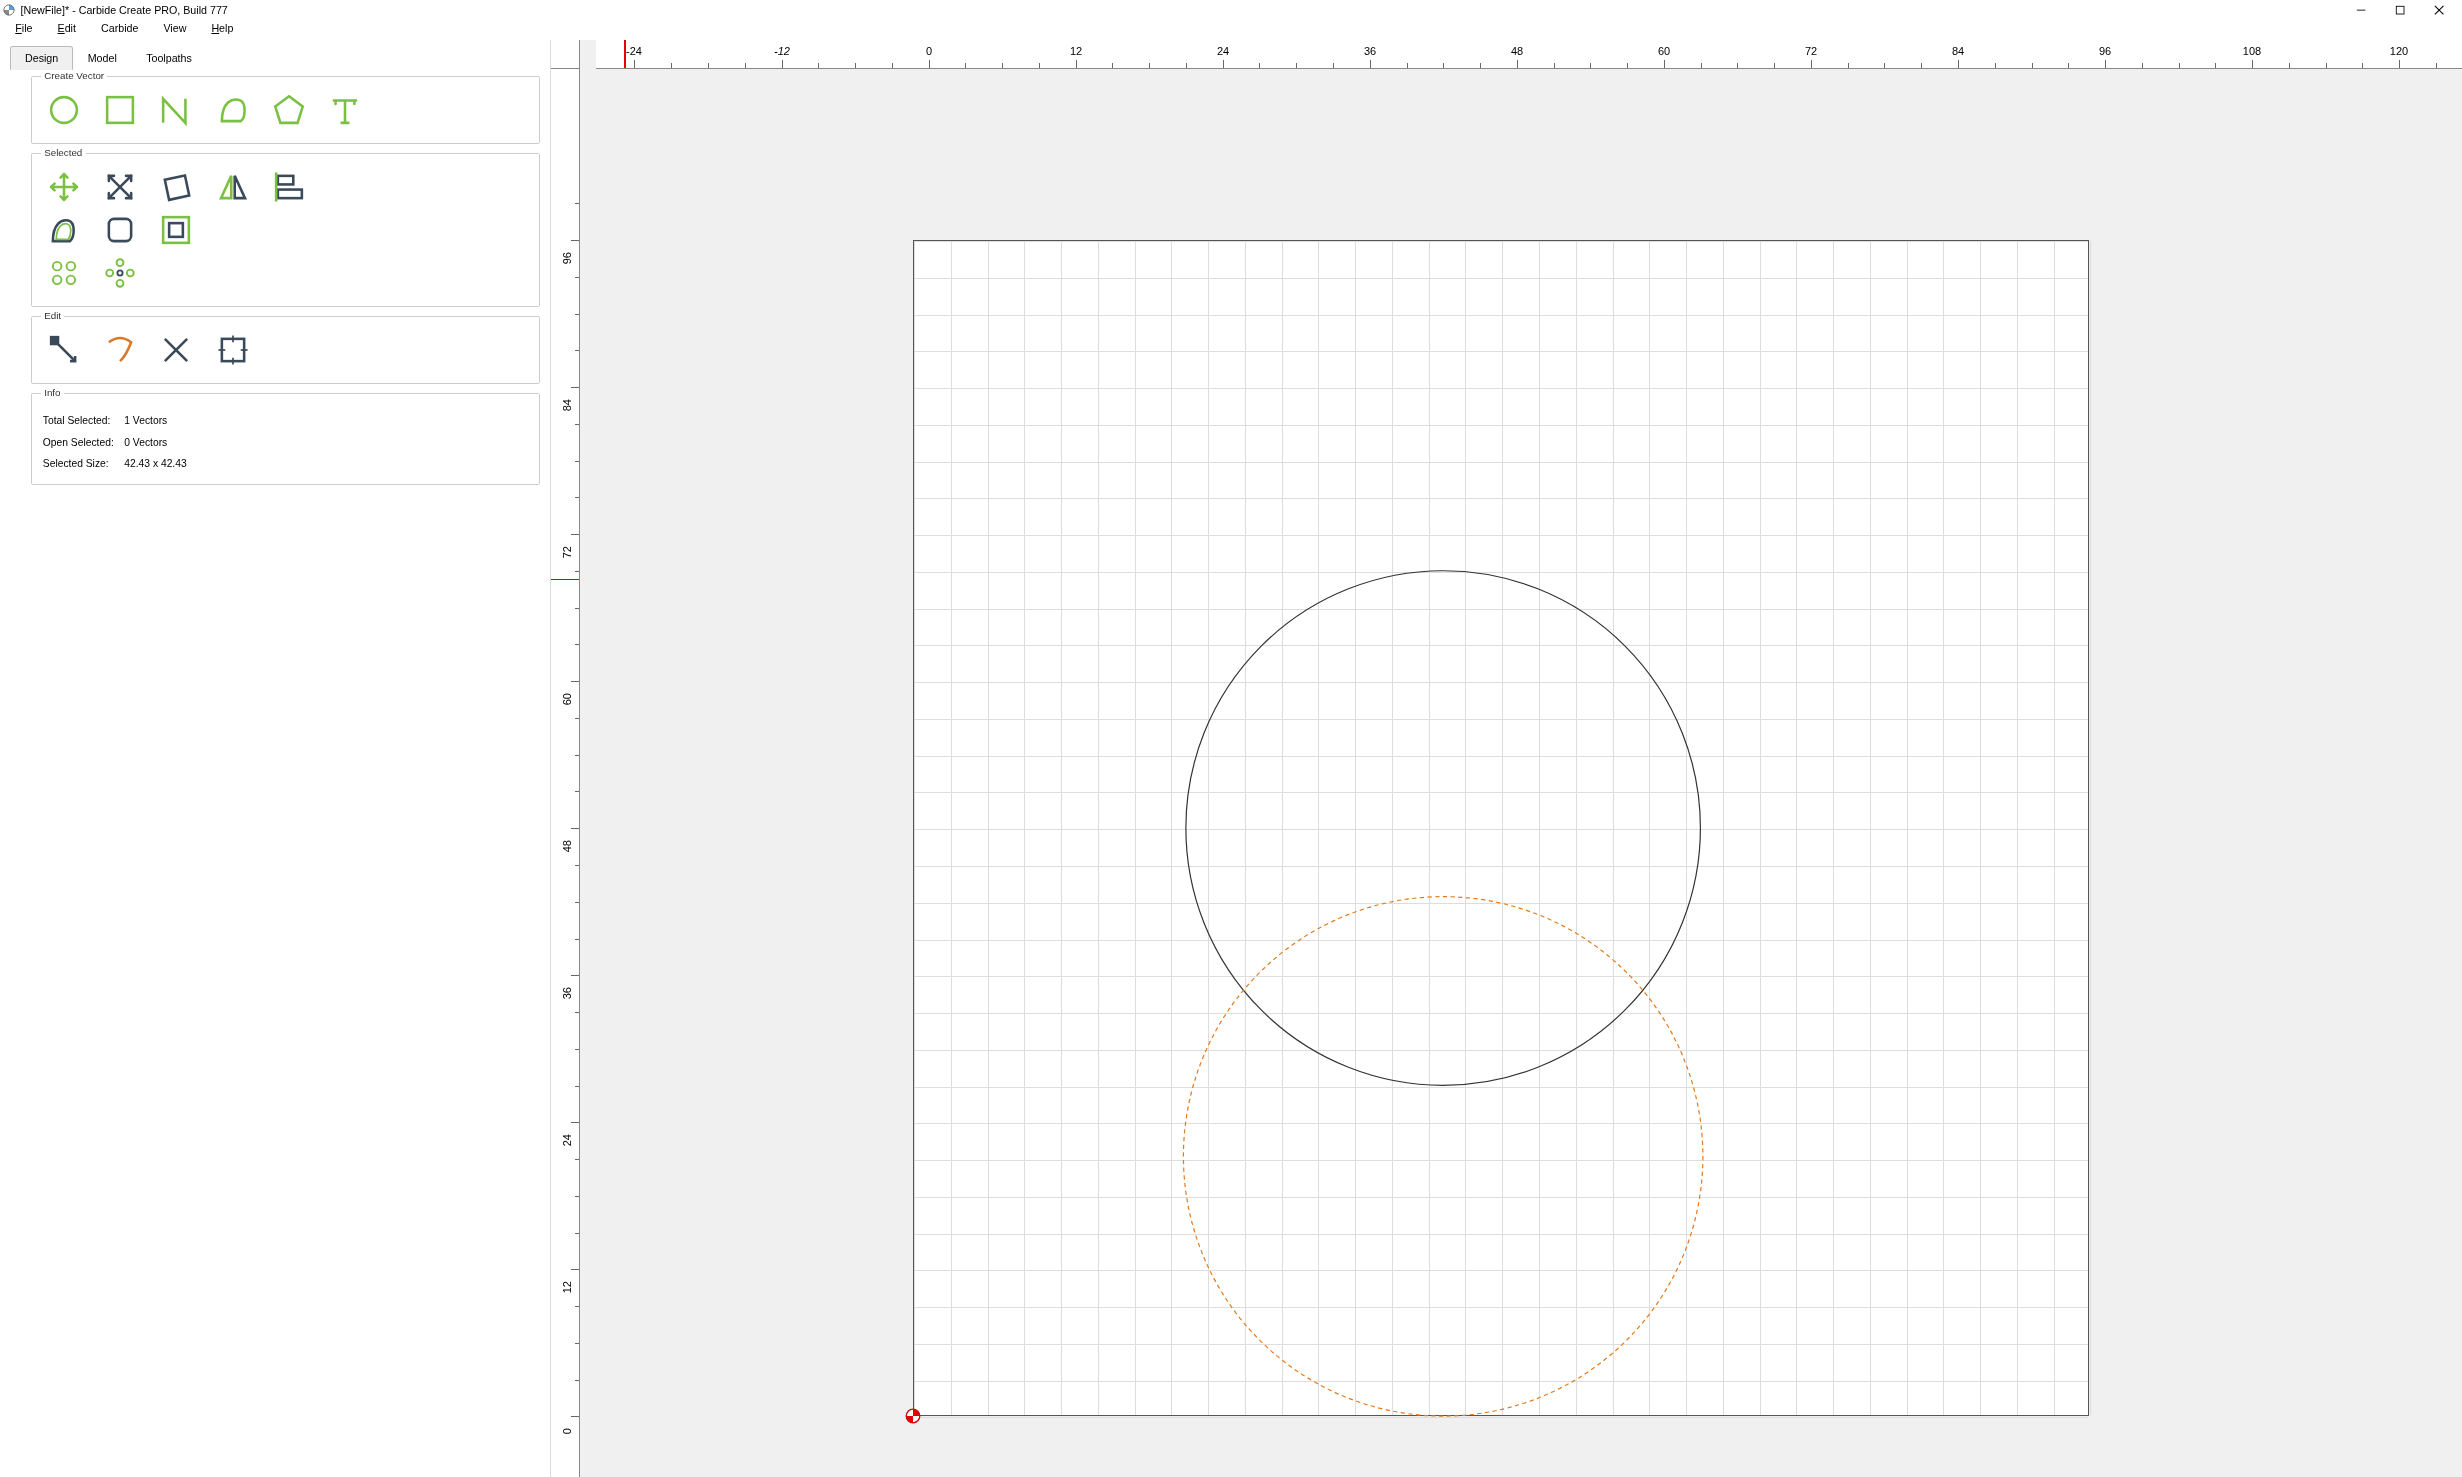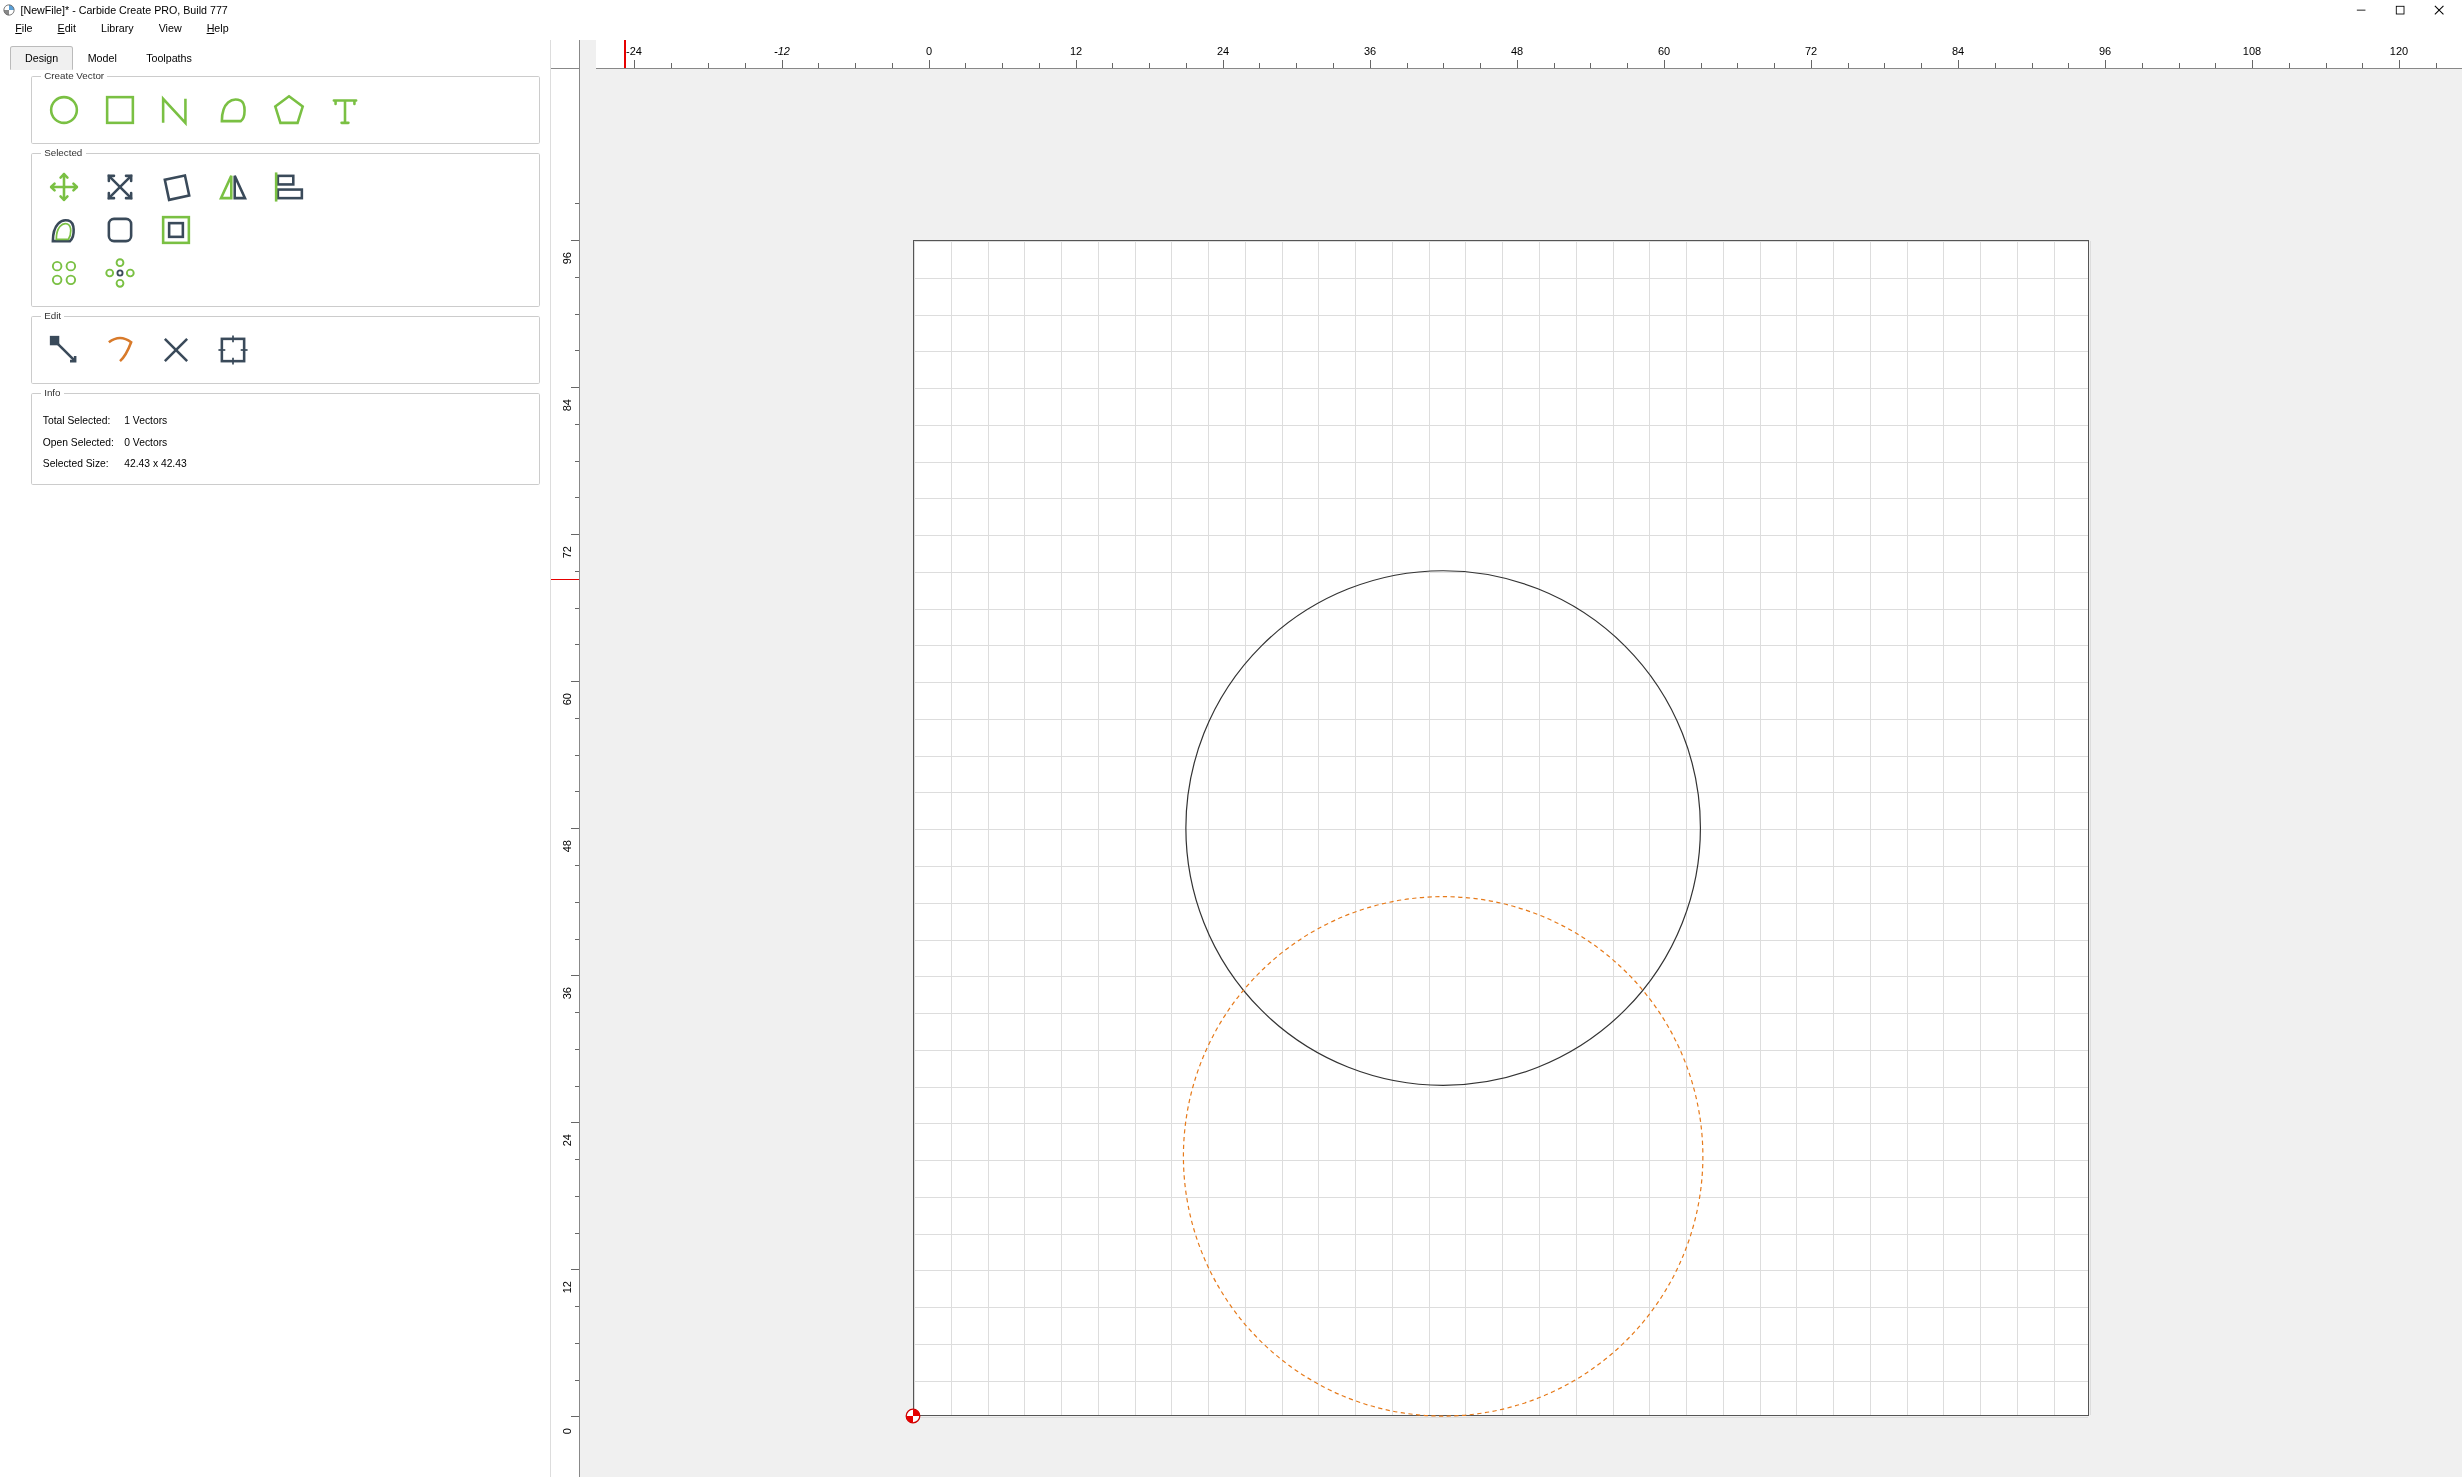--- a/index.html
+++ b/index.html
@@ -186,21 +186,21 @@
           <line x1="1" y1="1" x2="11" y2="11" stroke="#000" stroke-width="1.2"></line>
           <line x1="11" y1="1" x2="1" y2="11" stroke="#000" stroke-width="1.2"></line>
         </svg>
     </div>
   </div>
 </div>
 
 <div class="menubar">
   <div class="menu-item"><span class="u">F</span><span>ile</span></div>
   <div class="menu-item"><span class="u">E</span><span>dit</span></div>
-  <div class="menu-item">Library</div>
+  <div class="menu-item">Carbide</div>
   <div class="menu-item">View</div>
   <div class="menu-item"><span class="u">H</span><span>elp</span></div>
 </div>
 
 <div class="main">
 
   <div class="sidebar">
 
     <div class="tabs">
       <div class="tab active">Design</div>

